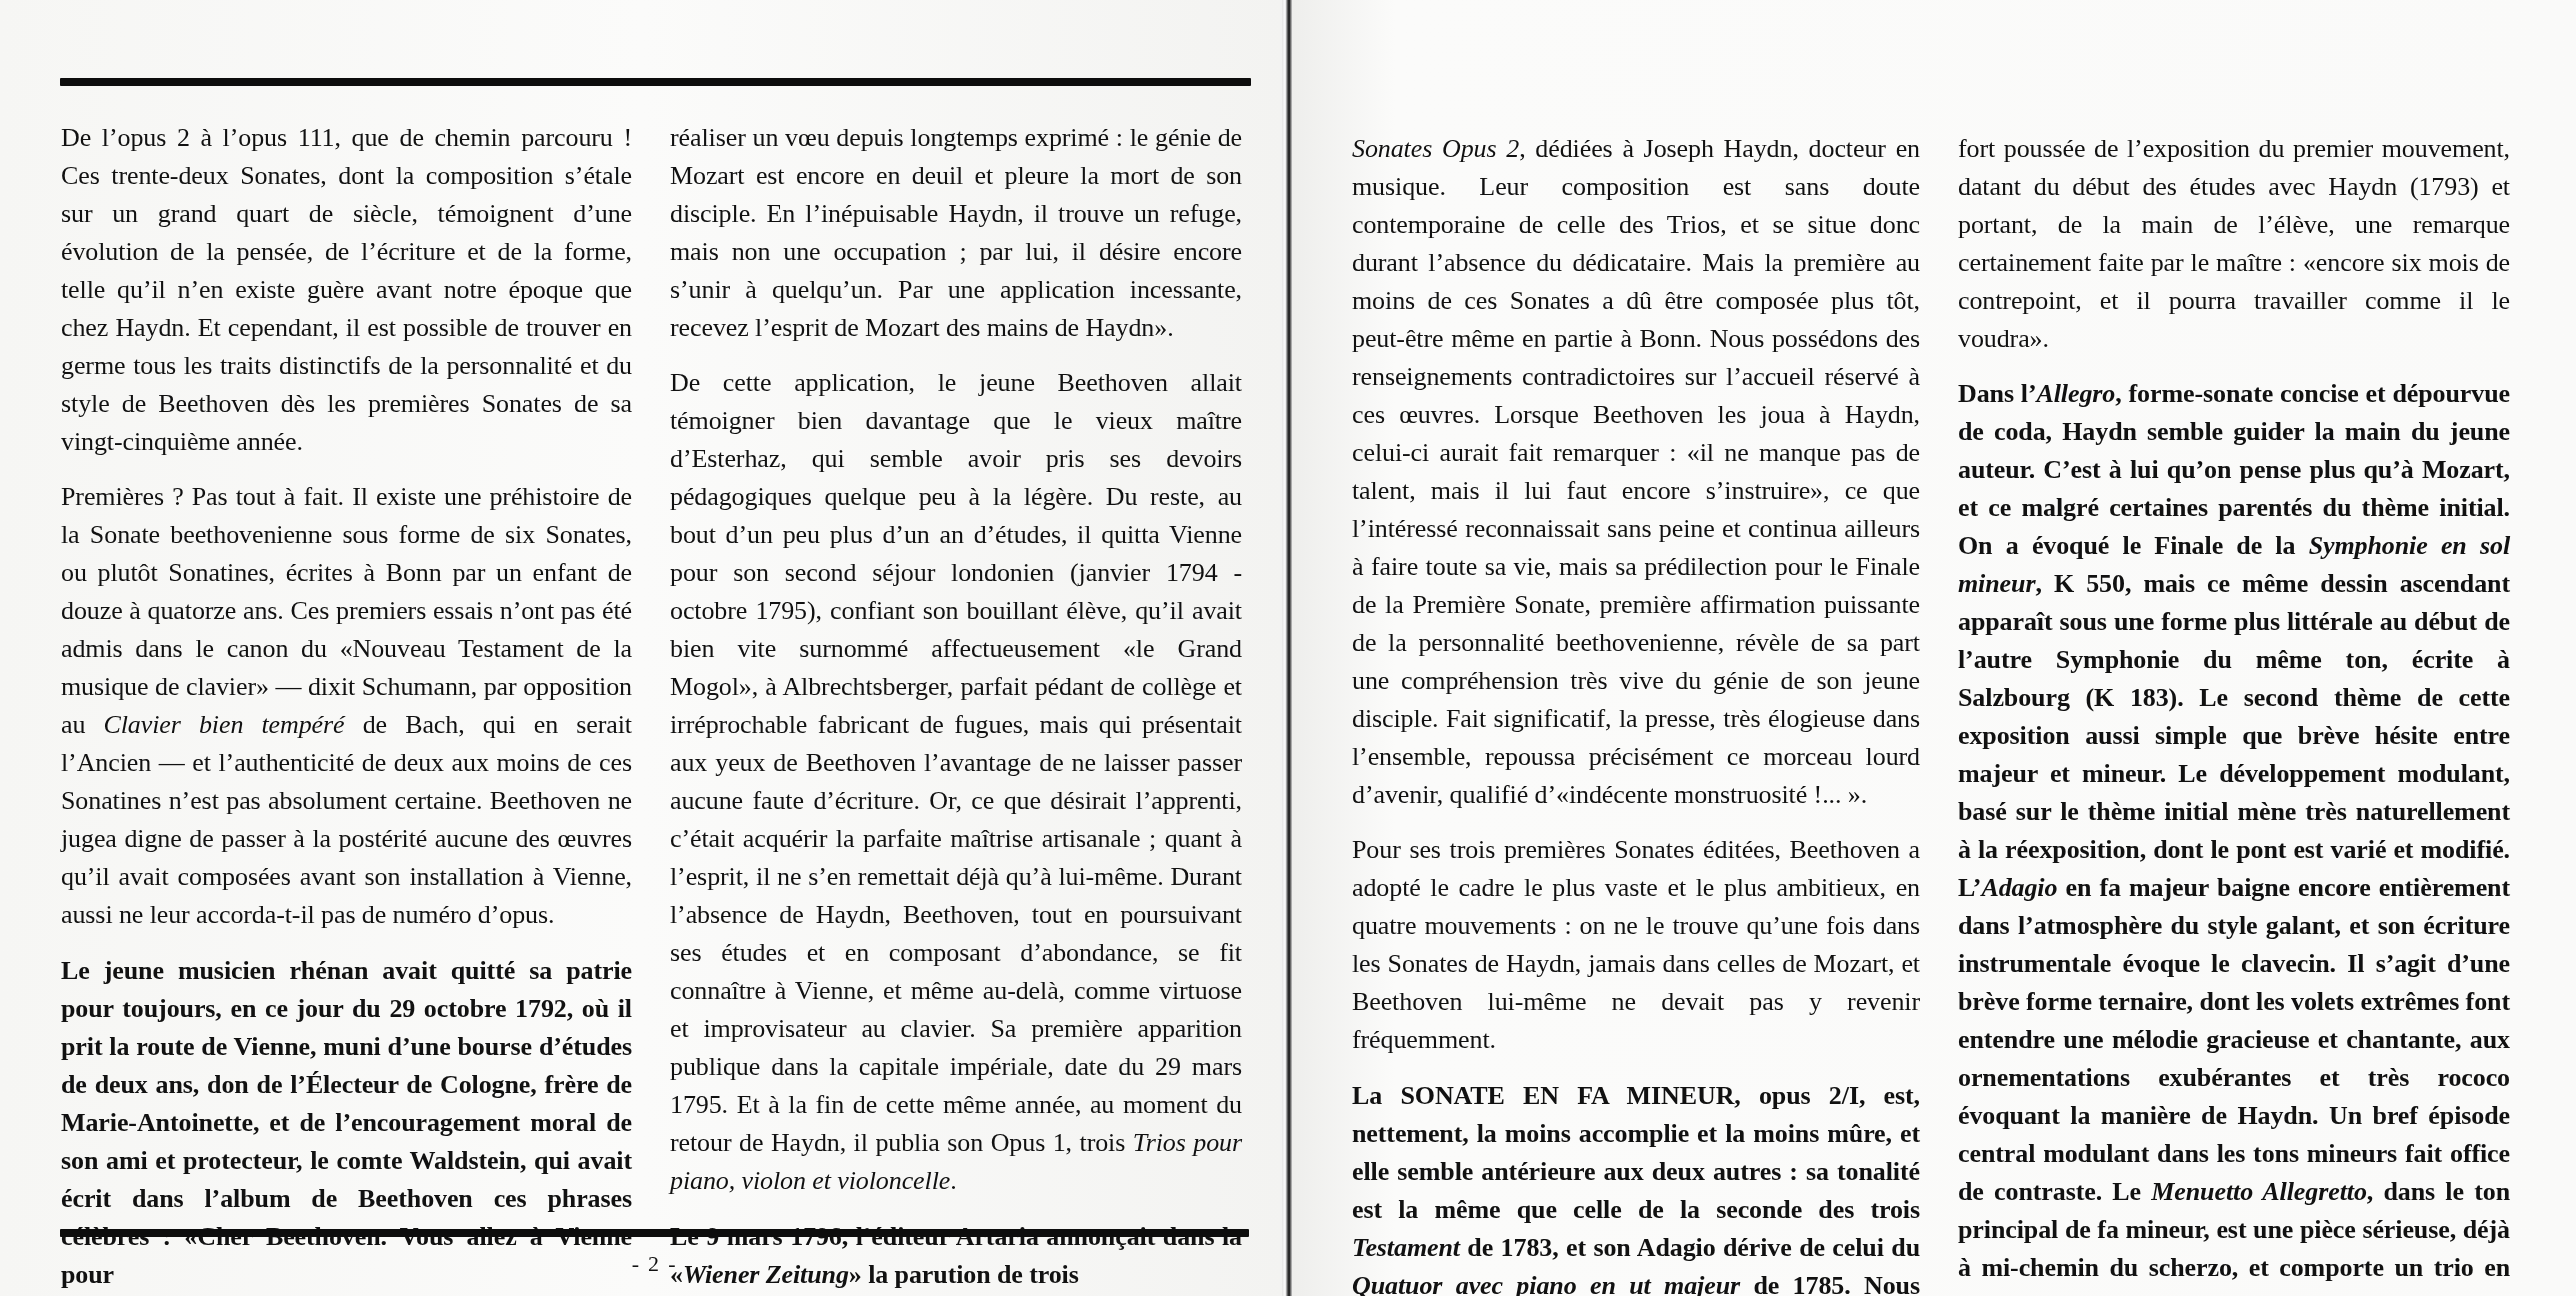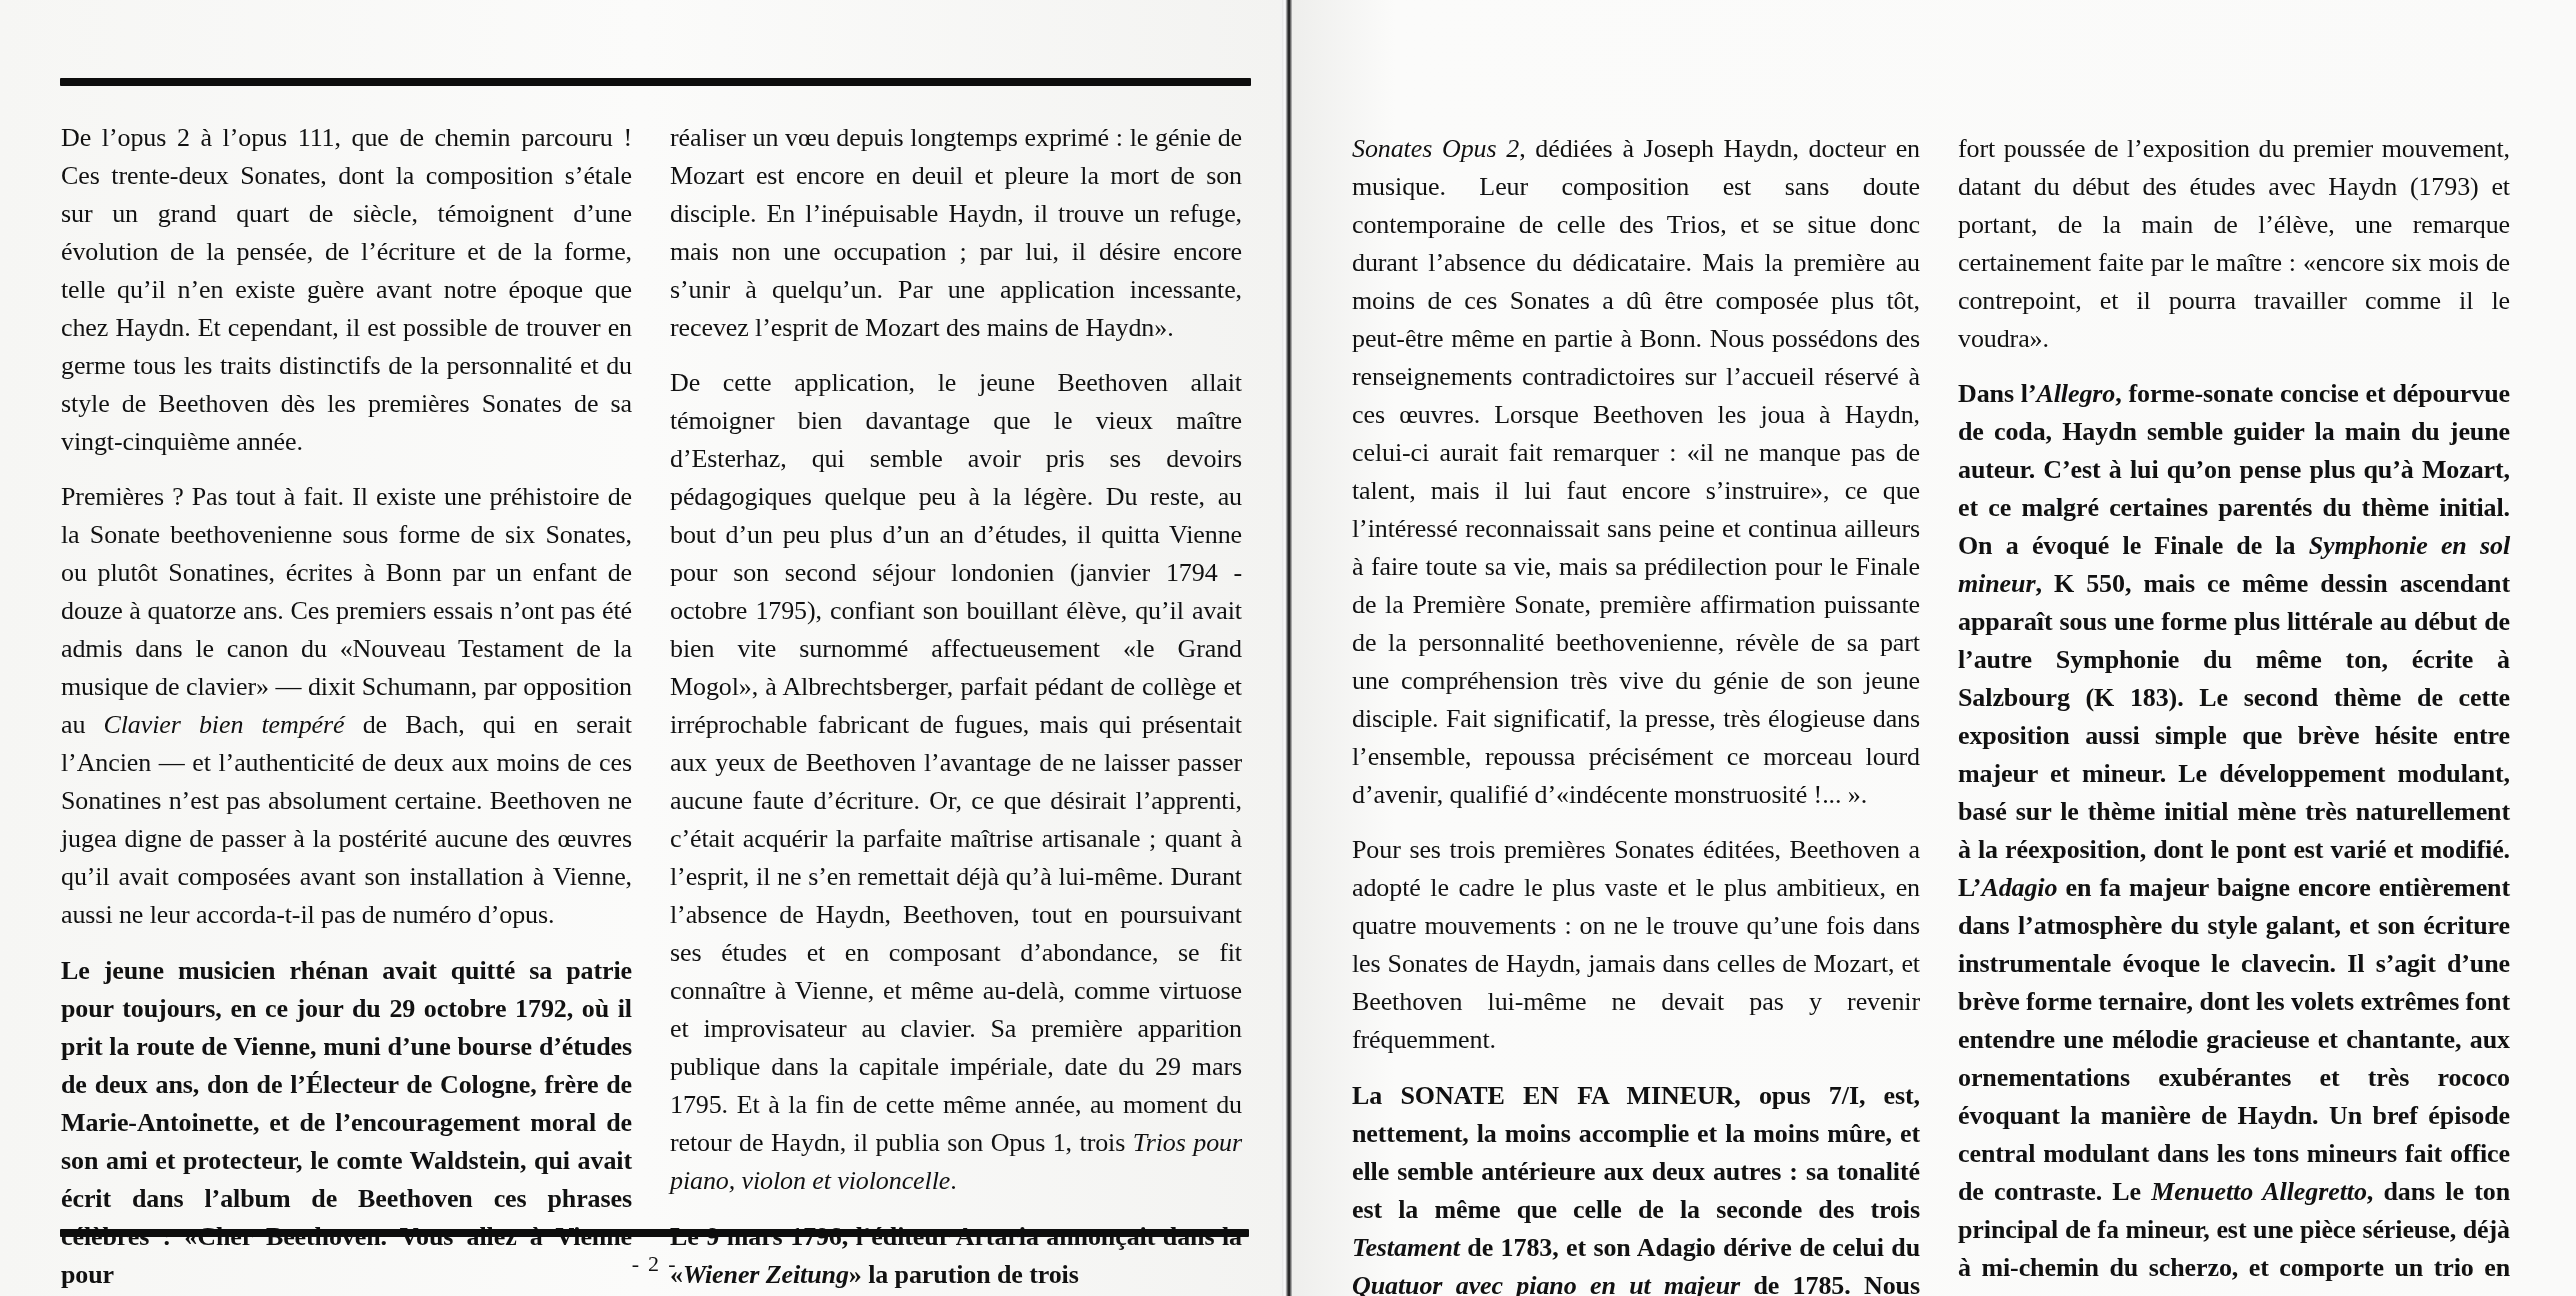--- a/index.html
+++ b/index.html
@@ -75,21 +75,21 @@
 
   <div class="page page-right">
     
     
     
   </div>
 
   <div class="col c3">
     <p><span></span><em>Sonates Opus 2</em><span>, dédiées à Joseph Haydn, docteur en musique. Leur composition est sans doute contemporaine de celle des Trios, et se situe donc durant l’absence du dédicataire. Mais la première au moins de ces Sonates a dû être composée plus tôt, peut-être même en partie à Bonn. Nous possédons des renseignements contradictoires sur l’accueil réservé à ces œuvres. Lorsque Beethoven les joua à Haydn, celui-ci aurait fait remarquer : «il ne manque pas de talent, mais il lui faut encore s’instruire», ce que l’intéressé reconnaissait sans peine et continua ailleurs à faire toute sa vie, mais sa prédilection pour le Finale de la Première Sonate, première affirmation puissante de la personnalité beethovenienne, révèle de sa part une compréhension très vive du génie de son jeune disciple. Fait significatif, la presse, très élogieuse dans l’ensemble, repoussa précisément ce morceau lourd d’avenir, qualifié d’«indécente monstruosité !... ».</span></p>
     <p>Pour ses trois premières Sonates éditées, Beethoven a adopté le cadre le plus vaste et le plus ambitieux, en quatre mouvements : on ne le trouve qu’une fois dans les Sonates de Haydn, jamais dans celles de Mozart, et Beethoven lui-même ne devait pas y revenir fréquemment.</p>
-    <p><span>La SONATE EN FA MINEUR, opus 7/I, est, nettement, la moins accomplie et la moins mûre, et elle semble antérieure aux deux autres : sa tonalité est la même que celle de la seconde des trois </span><em>Testament</em><span> de 1783, et son Adagio dérive de celui du </span><em>Quatuor avec piano en ut majeur</em><span> de 1785. Nous possédons une esquisse</span></p>
+    <p><span>La SONATE EN FA MINEUR, opus 2/I, est, nettement, la moins accomplie et la moins mûre, et elle semble antérieure aux deux autres : sa tonalité est la même que celle de la seconde des trois </span><em>Testament</em><span> de 1783, et son Adagio dérive de celui du </span><em>Quatuor avec piano en ut majeur</em><span> de 1785. Nous possédons une esquisse</span></p>
   </div>
 
   <div class="col c4">
     <p>fort poussée de l’exposition du premier mouvement, datant du début des études avec Haydn (1793) et portant, de la main de l’élève, une remarque certainement faite par le maître : «encore six mois de contrepoint, et il pourra travailler comme il le voudra».</p>
     <p><span>Dans l’</span><em>Allegro</em><span>, forme-sonate concise et dépourvue de coda, Haydn semble guider la main du jeune auteur. C’est à lui qu’on pense plus qu’à Mozart, et ce malgré certaines parentés du thème initial. On a évoqué le Finale de la </span><em>Symphonie en sol mineur</em><span>, K 550, mais ce même dessin ascendant apparaît sous une forme plus littérale au début de l’autre Symphonie du même ton, écrite à Salzbourg (K 183). Le second thème de cette exposition aussi simple que brève hésite entre majeur et mineur. Le développement modulant, basé sur le thème initial mène très naturellement à la réexposition, dont le pont est varié et modifié. L’</span><em>Adagio</em><span> en fa majeur baigne encore entièrement dans l’atmosphère du style galant, et son écriture instrumentale évoque le clavecin. Il s’agit d’une brève forme ternaire, dont les volets extrêmes font entendre une mélodie gracieuse et chantante, aux ornementations exubérantes et très rococo évoquant la manière de Haydn. Un bref épisode central modulant dans les tons mineurs fait office de contraste. Le </span><em>Menuetto Allegretto</em><span>, dans le ton principal de fa mineur, est une pièce sérieuse, déjà à mi-chemin du scherzo, et comporte un trio en majeur, serein, d’allure très classique, avec ses croches régulières et son contrepoint.</span></p>
   </div>
 </div>
 
 
 </body></html>

